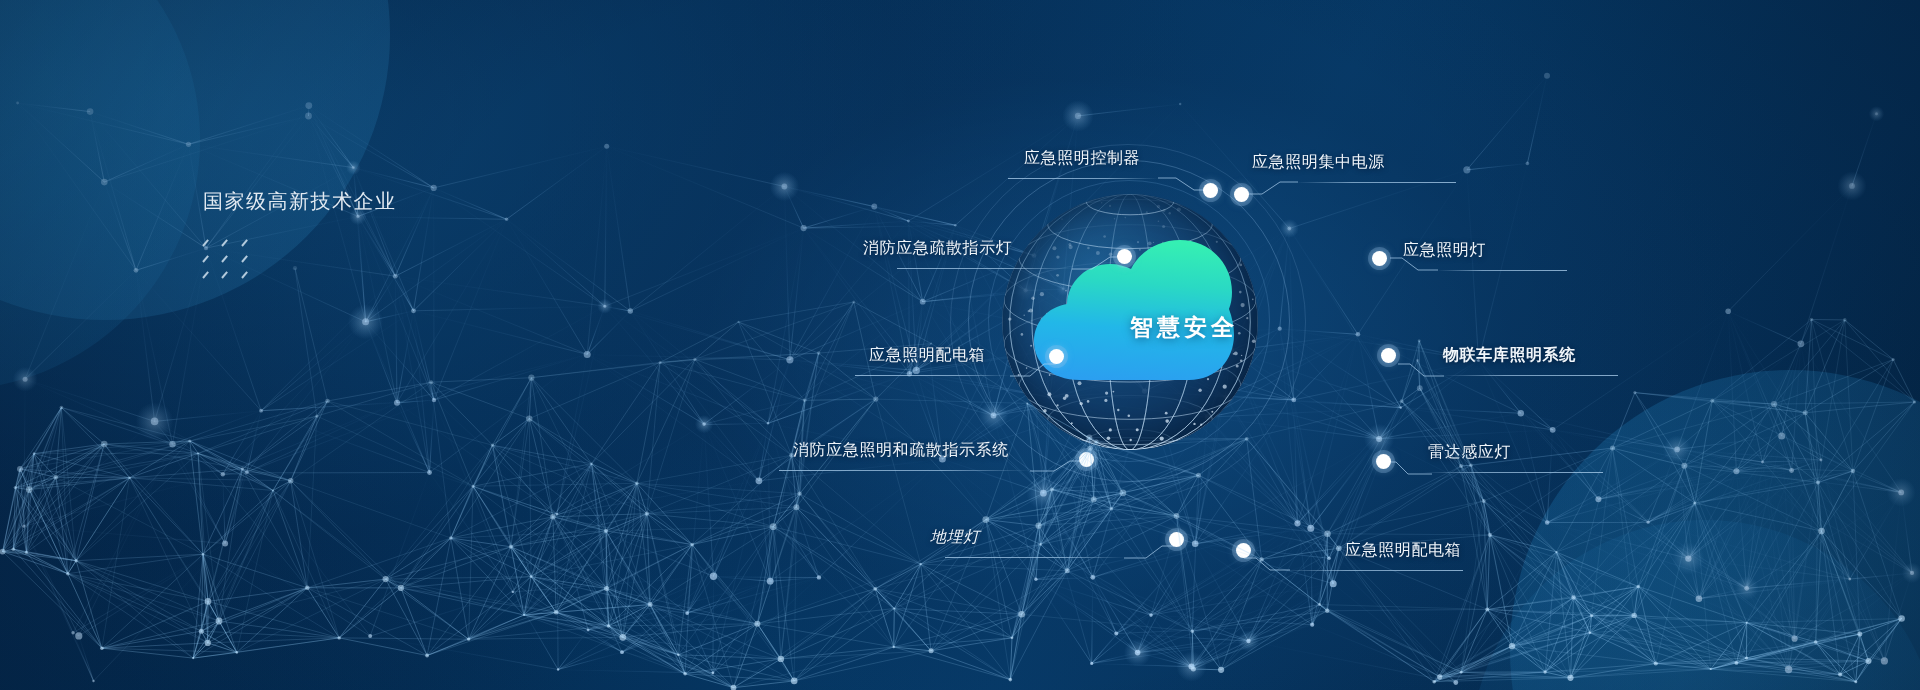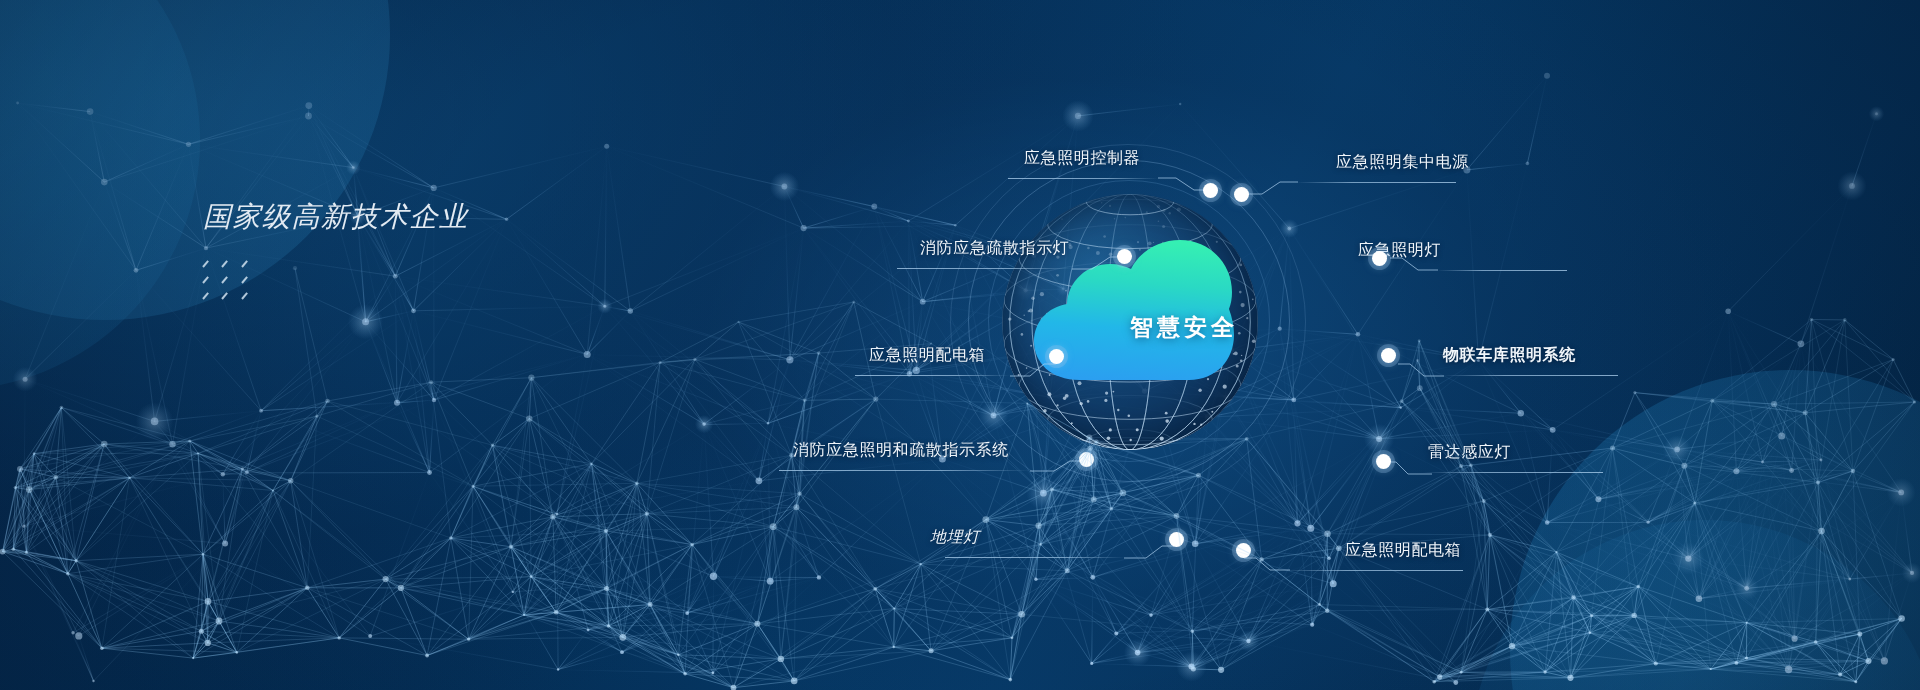--- a/index.html
+++ b/index.html
@@ -42,23 +42,22 @@
 
   
   .left-text { position:absolute; left:203px; top:176px; }
   .brand {
     color:#ffffff; font-size:40px; font-weight:bold; letter-spacing:2px;
     line-height:50px; text-shadow:0 2px 10px rgba(0,20,50,.5);
     white-space:nowrap;
   }
   .brand-2 { letter-spacing:1px; }
   .tagline {
-    margin-top:22px; color:#e2eaf2; font-size:28px; letter-spacing:1.5px;
+    margin-top:12px; color:#e2eaf2; font-size:20px; letter-spacing:1.5px;
     white-space:nowrap;
-    font-style:italic;
   }
   .dash-grid {
     margin-top:30px; width:48px; height:40px;
     display:grid; grid-template-columns:repeat(3,1fr); grid-template-rows:repeat(3,1fr);
     gap:8px 10px;
   }
   .dash { width:7px; height:7px; position:relative; }
   .dash::after {
     content:""; position:absolute; left:0; top:0; width:8px; height:2px;
     background:#cfe0ef; transform:rotate(-50deg); transform-origin:left center;
@@ -1251,39 +1250,39 @@
   <div class="callout">
     <div class="txt" style="left:1024px; top:148px;text-align:right;">应急照明控制器</div>
     <div class="underline rtl" style="left:1008px; top:178px; width:150px;"></div>
     <svg class="lead" style="left:1150px; top:165px;" width="70" height="30">
       <polyline points="8,13 26,13 44,25 62,25" fill="none" stroke="rgba(175,210,240,.7)" stroke-width="1"></polyline>
     </svg>
     <div class="dot" style="left:1203px; top:183px;"></div>
   </div>
 
   <div class="callout">
-    <div class="txt" style="left:1336px; top:152px;">应急照明集中电源</div>
+    <div class="txt" style="left:1252px; top:152px;">应急照明集中电源</div>
     <div class="underline" style="left:1296px; top:182px; width:160px;"></div>
     <svg class="lead" style="left:1232px; top:168px;" width="74" height="30">
       <polyline points="66,14 48,14 30,26 12,26" fill="none" stroke="rgba(175,210,240,.7)" stroke-width="1"></polyline>
     </svg>
     <div class="dot" style="left:1234px; top:187px;"></div>
   </div>
 
   <div class="callout">
-    <div class="txt" style="left:920px; top:238px;">消防应急疏散指示灯</div>
+    <div class="txt" style="left:863px; top:238px;">消防应急疏散指示灯</div>
     <div class="underline rtl" style="left:897px; top:268px; width:175px;"></div>
     <svg class="lead" style="left:1064px; top:245px;" width="60" height="34">
       <polyline points="8,24 28,24 46,12 56,12" fill="none" stroke="rgba(175,210,240,.7)" stroke-width="1"></polyline>
     </svg>
     <div class="dot" style="left:1117px; top:249px;"></div>
   </div>
 
   <div class="callout">
-    <div class="txt" style="left:1358px; top:240px;text-align:center;">应急照明灯</div>
+    <div class="txt" style="left:1403px; top:240px;text-align:center;">应急照明灯</div>
     <div class="underline" style="left:1437px; top:270px; width:130px;"></div>
     <svg class="lead" style="left:1382px; top:248px;" width="64" height="32">
       <polyline points="56,22 36,22 20,10 8,10" fill="none" stroke="rgba(175,210,240,.7)" stroke-width="1"></polyline>
     </svg>
     <div class="dot" style="left:1372px; top:251px;"></div>
   </div>
 
   <div class="callout">
     <div class="txt" style="left:869px; top:345px;">应急照明配电箱</div>
     <div class="underline rtl" style="left:855px; top:375px; width:155px;"></div>

